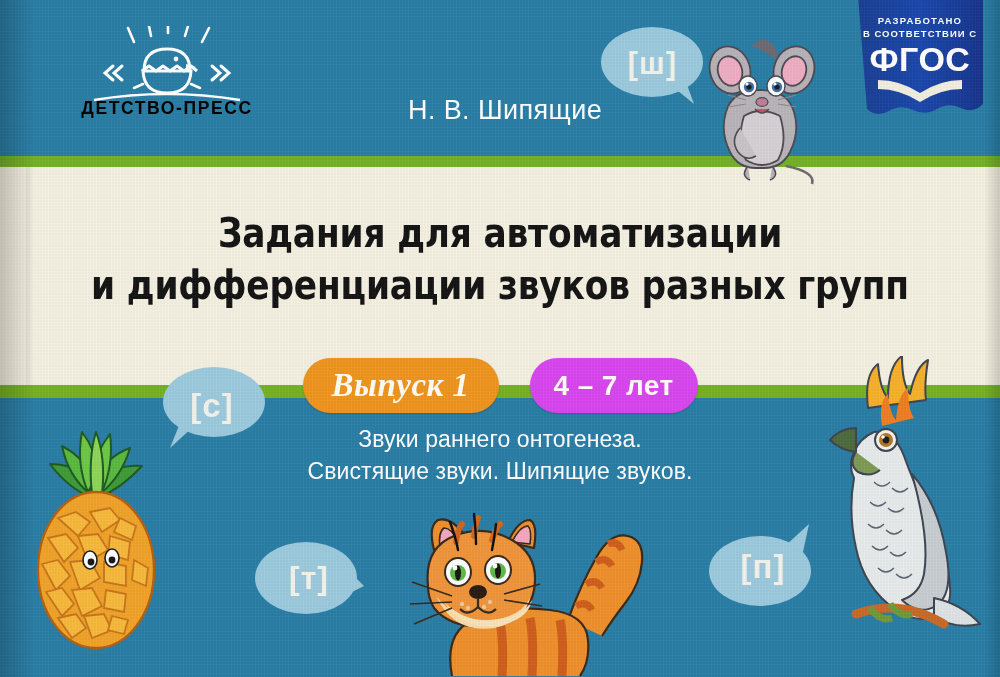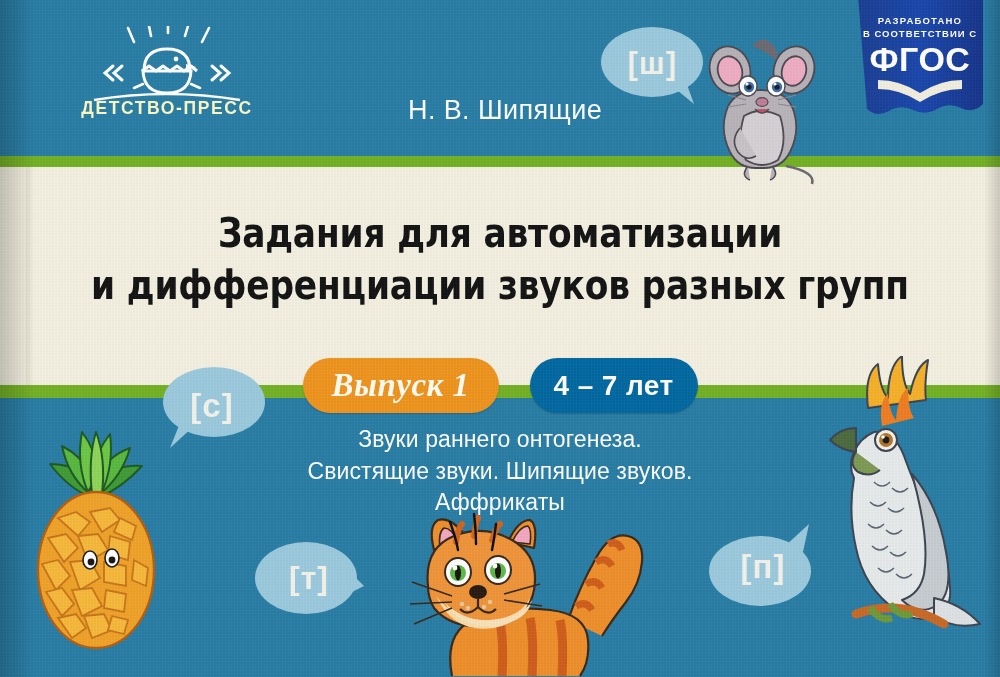--- a/index.html
+++ b/index.html
@@ -52,21 +52,21 @@
     pointer-events: none;
   }
 
   
   #logo {
     position: absolute; left: 72px; top: 26px; width: 190px; height: 112px;
     text-align: center;
   }
   #logo-mark { width: 190px; height: 76px; display: block; }
   #logo-text {
-    color: #fef9c3;
+    color: #000000;
     font-size: 17.5px;
     font-weight: bold;
     letter-spacing: 1.6px;
     margin-top: -4px;
   }
 
   
   #author {
     position: absolute; left: 408px; top: 95px;
     color: #ffffff;
@@ -112,21 +112,21 @@
   #pill-issue {
     background: #ef951f;
     width: 196px; height: 55px;
     font-family: "Liberation Serif", serif;
     font-style: italic;
     font-weight: bold;
     font-size: 33px;
     letter-spacing: .5px;
   }
   #pill-age {
-    background: #0369a1;
+    background: #d946ef;
     width: 168px; height: 55px;
     font-weight: bold;
     font-size: 28px;
     letter-spacing: .4px;
   }
 
   
   #subtitle {
     position: absolute; left: 0; right: 0; top: 424px;
     text-align: center;
@@ -235,21 +235,20 @@
   </div>
 
   <div id="pill-row">
     <div class="pill" id="pill-issue">Выпуск 1</div>
     <div class="pill" id="pill-age">4 – 7 лет</div>
   </div>
 
   <div id="subtitle">
     <span class="line">Звуки раннего онтогенеза.</span>
     <span class="line">Свистящие звуки. Шипящие звуков.</span>
-    <span class="line">Аффрикаты</span>
   </div>
 
   <div class="bubble" id="bubble-sh">
     <svg viewBox="0 0 105 78">
       <ellipse cx="52" cy="36" rx="51" ry="35" fill="#9ccadd"></ellipse>
       <path d="M72 60 l22 18 l-8 -22 z" fill="#9ccadd"></path>
     </svg>
     <div class="bubble-label">[ш]</div>
   </div>
 

